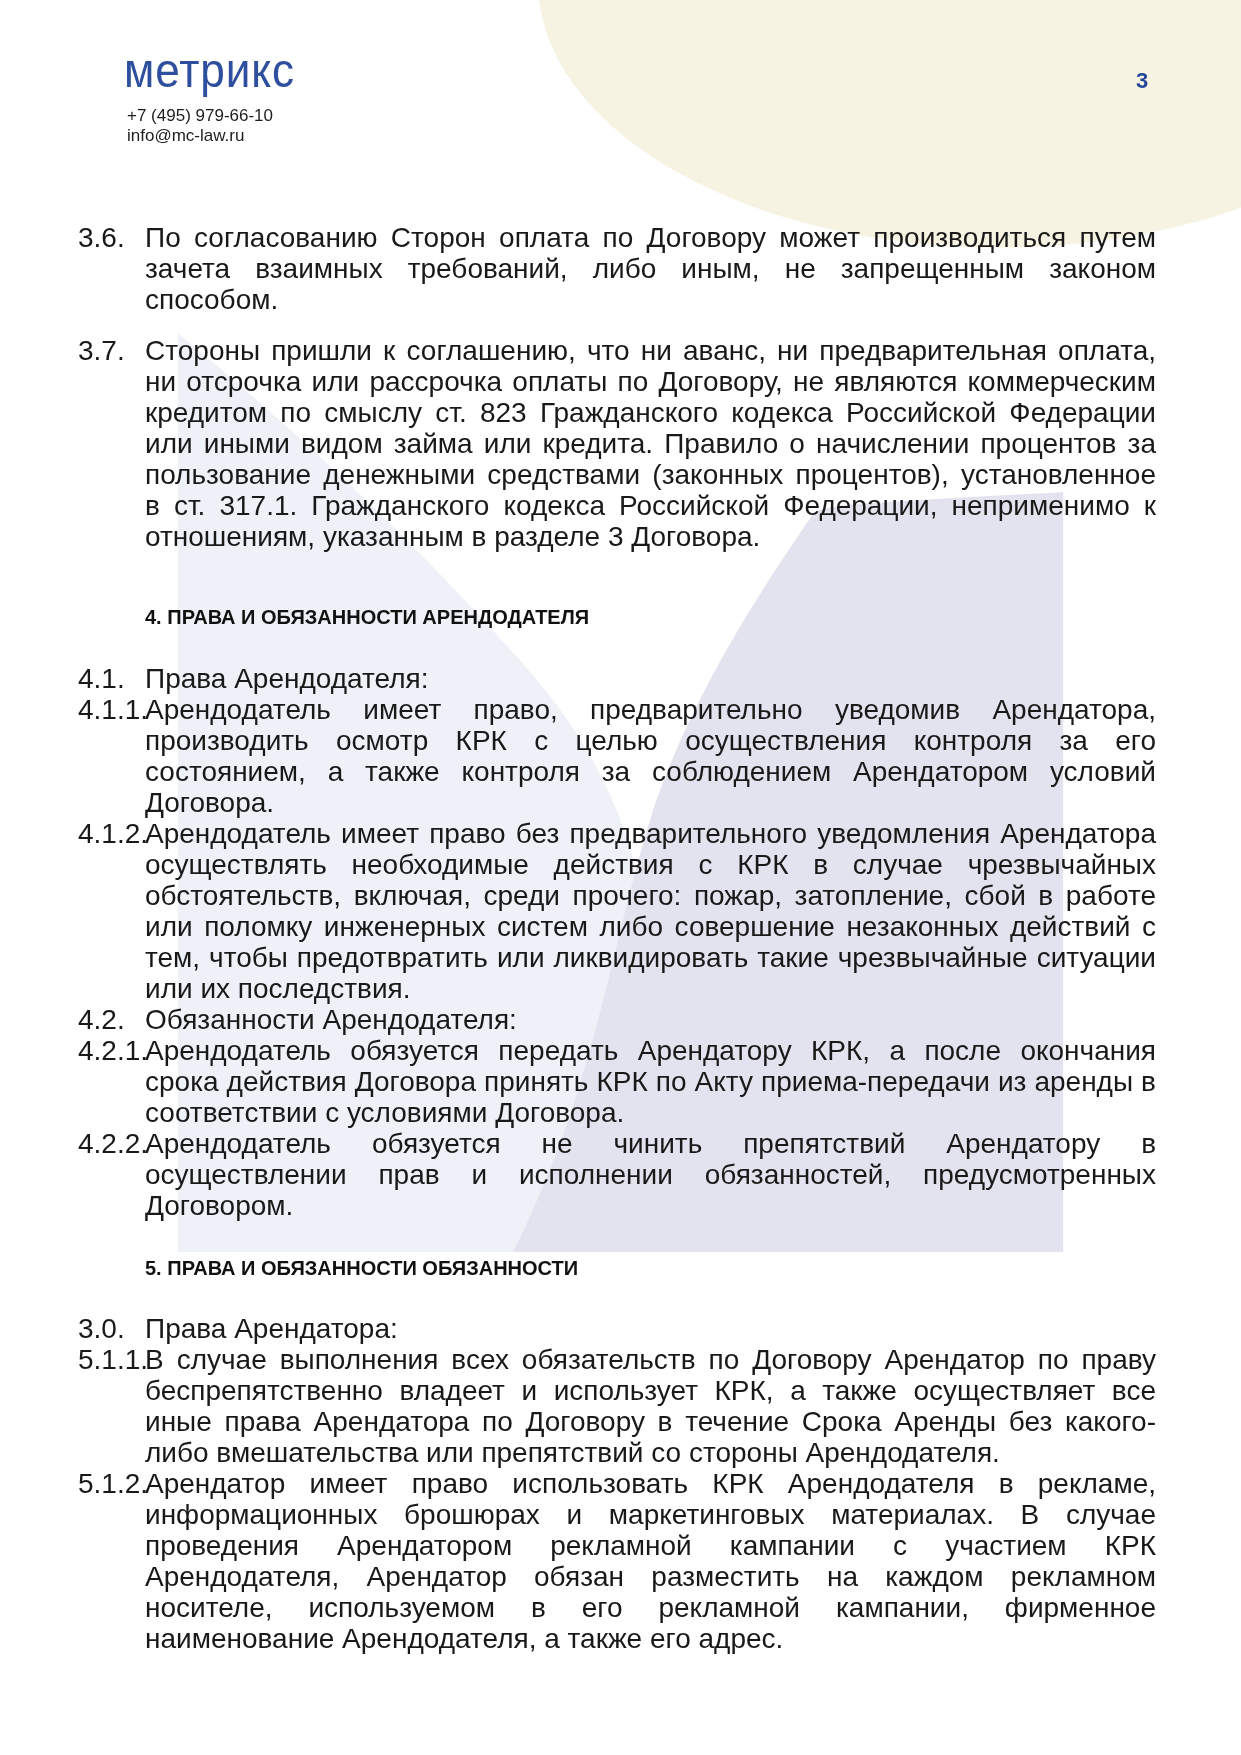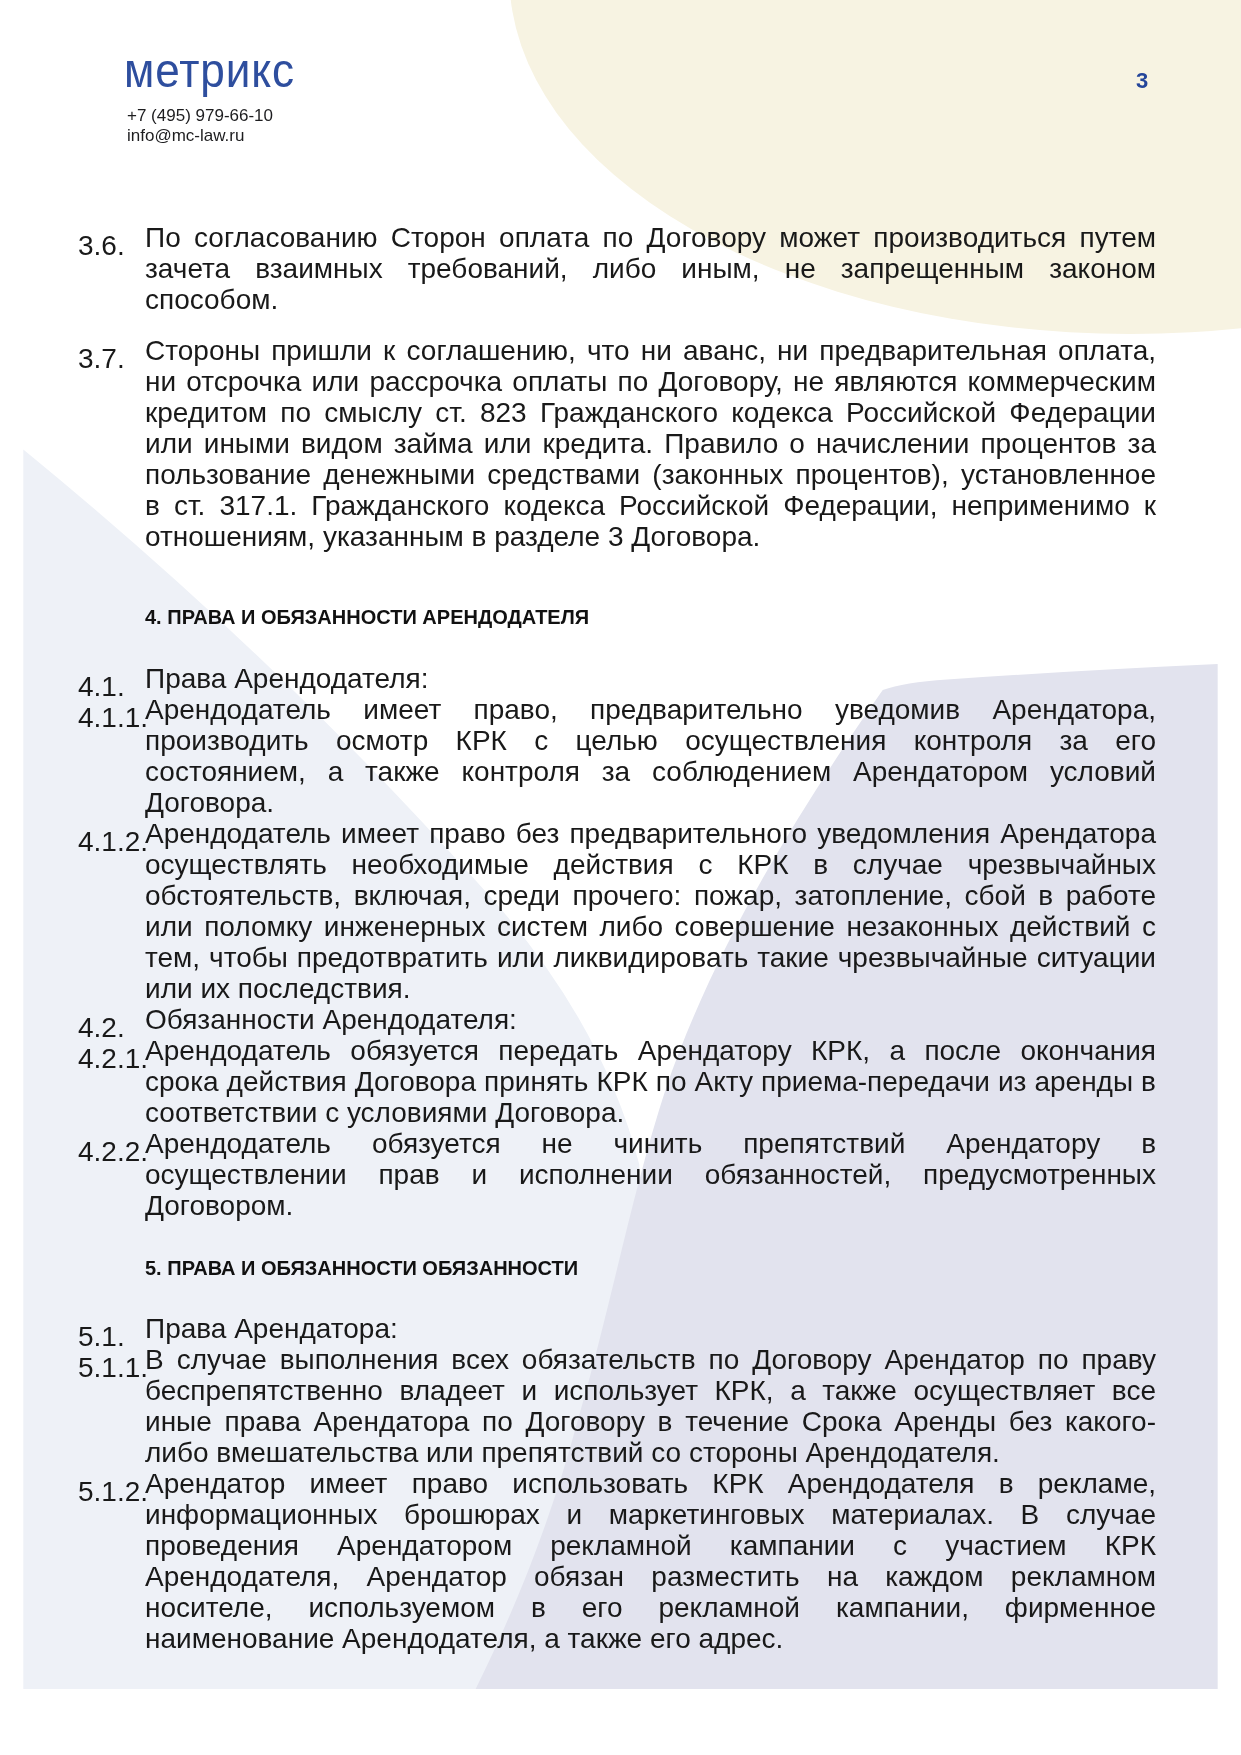--- a/index.html
+++ b/index.html
@@ -2,21 +2,21 @@
 <html><head>
 <meta charset="utf-8">
 <style>
   html,body{margin:0;padding:0;}
   body{
     width:1241px;height:1755px;position:relative;overflow:hidden;
     background:#ffffff;
     font-family:"Liberation Sans", sans-serif;
     -webkit-font-smoothing:antialiased;
   }
-  .page{position:absolute;inset:0;width:1241px;height:1689px;}
+  .page{position:absolute;inset:0;width:1241px;height:1252px;}
   
   .bg{position:absolute;inset:0;width:100%;height:100%;z-index:0;pointer-events:none;}
   
   .logo{
     position:absolute;left:124px;top:44px;z-index:2;
     font-size:49px;line-height:52px;font-weight:500;color:#2e4e9e;
     letter-spacing:1px;transform:scaleX(.9);transform-origin:left top;
   }
   .contact{
     position:absolute;left:127px;z-index:2;
@@ -30,21 +30,21 @@
   }
   
   .doc{
     position:absolute;left:78px;top:222px;width:1078px;z-index:1;
     font-size:28px;line-height:31px;color:#191919;
   }
   .clause{
     position:relative;margin:0;padding-left:67px;
     text-align:justify;
   }
-  .clause .num{position:absolute;left:0;top:8px;text-align:left;}
+  .clause .num{position:absolute;left:0;top:0;text-align:left;}
   .mb-gap{margin-bottom:20px;}
   .heading{
     position:relative;margin:0;padding-left:67px;
     font-weight:bold;font-size:20px;line-height:31px;text-align:left;color:#111;
   }
   .heading.h4{margin-top:50px;margin-bottom:30px;}
   .heading.h5{margin-top:32px;margin-bottom:29px;}
 </style>
 </head>
 <body>
@@ -109,21 +109,21 @@
       <span class="txt">Арендодатель обязуется не чинить препятствий Арендатору в осуществлении прав и исполнении обязанностей, предусмотренных Договором.</span>
     </p>
 
 
     <h2 class="heading h5">
       <span class="num">5.</span>
       <span class="txt">ПРАВА И ОБЯЗАННОСТИ ОБЯЗАННОСТИ</span>
     </h2>
 
     <p class="clause">
-      <span class="num">5.1.</span>
+      <span class="num">3.0.</span>
       <span class="txt">Права Арендатора:</span>
     </p>
 
     <p class="clause">
       <span class="num">5.1.1.</span>
       <span class="txt">В случае выполнения всех обязательств по Договору Арендатор по праву беспрепятственно владеет и использует КРК, а также осуществляет все иные права Арендатора по Договору в течение Срока Аренды без какого-либо вмешательства или препятствий со стороны Арендодателя.</span>
     </p>
 
     <p class="clause">
       <span class="num">5.1.2.</span>

